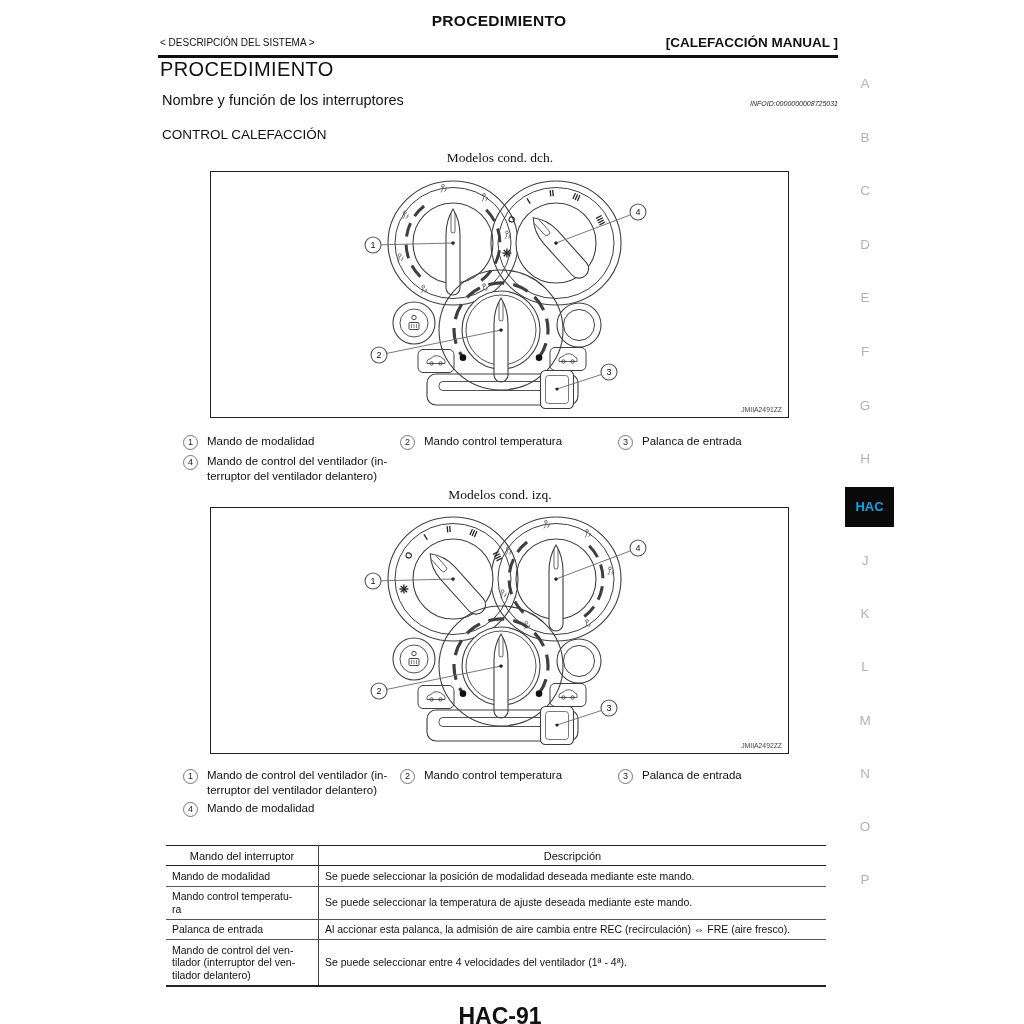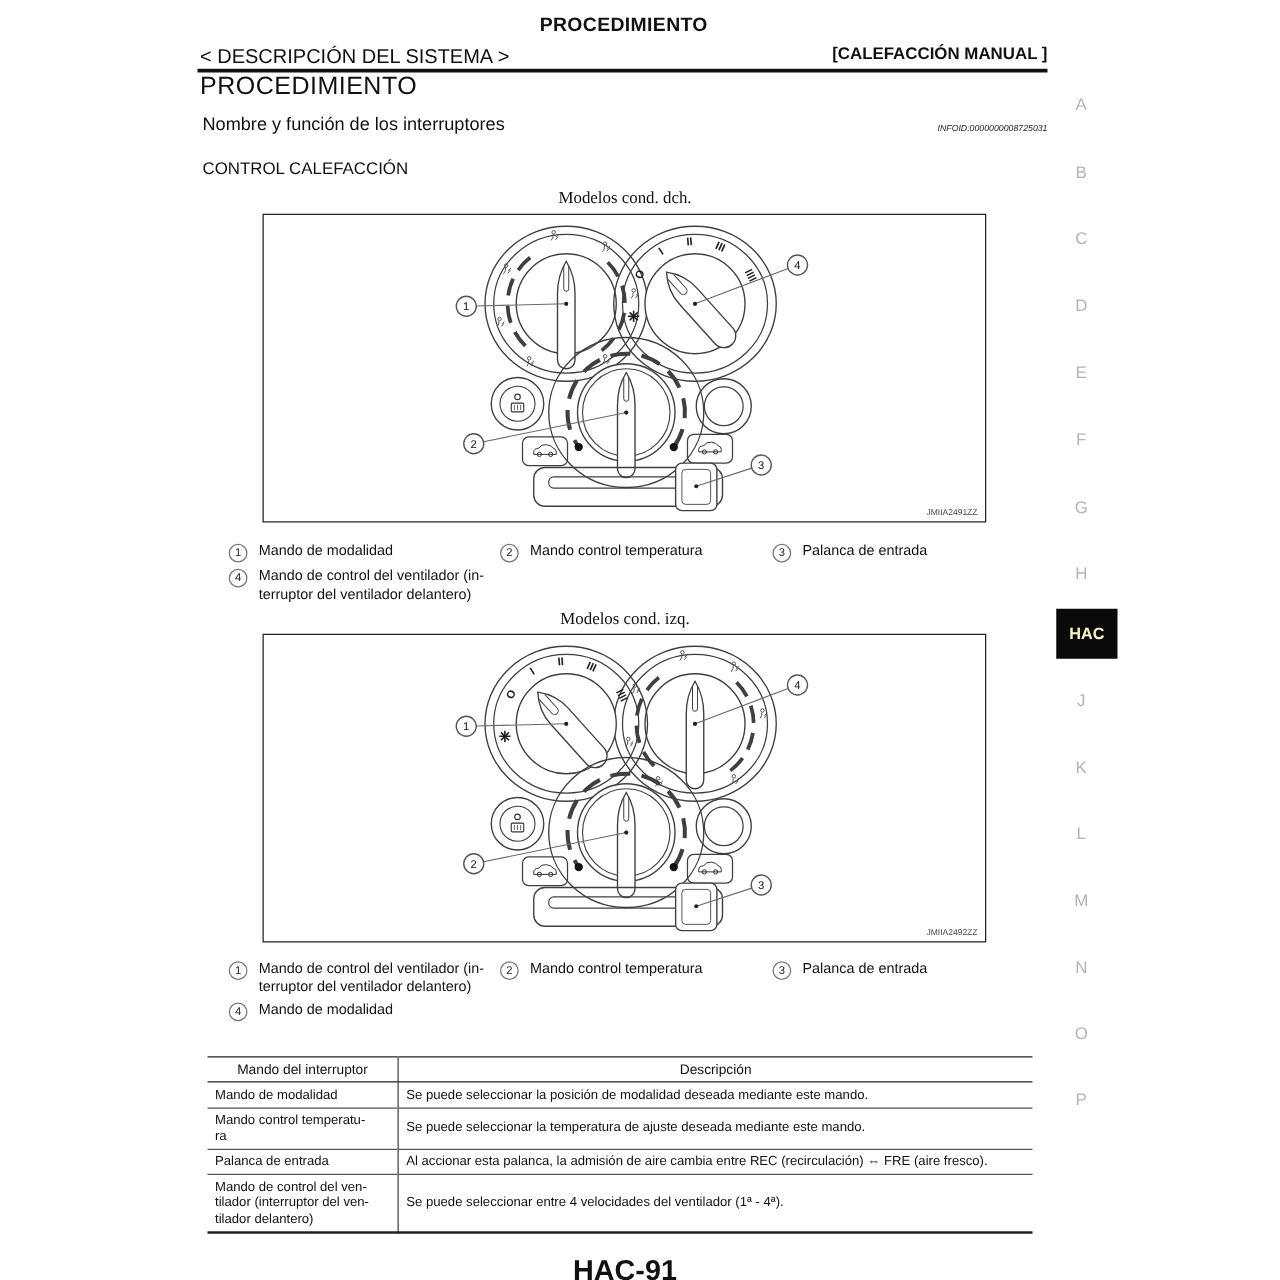--- a/index.html
+++ b/index.html
@@ -1,20 +1,20 @@
 <!DOCTYPE html>
 <html><head>
 <meta charset="utf-8">
 <style>
   html,body{margin:0;padding:0;background:#ffffff;}
   .page{position:relative;width:1024px;height:1024px;background:#fff;overflow:hidden;
         font-family:"Liberation Sans","DejaVu Sans",sans-serif;color:#111;}
   .running-title{position:absolute;left:160px;top:12px;width:678px;text-align:center;
         font-size:15.5px;font-weight:bold;letter-spacing:.3px;}
-  .breadcrumb{position:absolute;left:160px;top:37px;font-size:16px;}
+  .breadcrumb{position:absolute;left:160px;top:37px;font-size:10px;}
   .section-tag{position:absolute;right:186px;top:35px;font-size:13.5px;font-weight:bold;}
   .header-rule{position:absolute;left:158px;top:55px;width:680px;height:2.5px;background:#111;}
   .page-title{position:absolute;left:160px;top:58px;font-size:20px;font-weight:normal;margin:0;letter-spacing:.4px;}
   .subtitle{position:absolute;left:162px;top:92px;font-size:14.5px;font-weight:normal;margin:0;}
   .infoid{position:absolute;right:186px;top:100px;font-size:7px;font-style:italic;color:#222;}
   .section-heading{position:absolute;left:162px;top:127px;font-size:13.5px;}
   .fig-caption{position:absolute;left:210px;width:580px;text-align:center;font-size:13.5px;font-family:Liberation Serif, serif;}
   .fig-box{position:absolute;left:210px;width:577px;height:245px;border:1.5px solid #222;background:#fff;}
   .legend-item{position:absolute;display:flex;gap:9px;align-items:flex-start;}
   .cnum{flex:none;width:13px;height:13px;border:1.2px solid #777;border-radius:50%;
@@ -378,16 +378,16 @@
       <div class="sb-letter" style="top: 397.6px; color: rgb(179, 179, 179);">G</div>
       <div class="sb-letter" style="top: 451.2px; color: rgb(179, 179, 179);">H</div>
       <div class="sb-letter" style="top: 553px; color: rgb(179, 179, 179);">J</div>
       <div class="sb-letter" style="top: 606.2px; color: rgb(179, 179, 179);">K</div>
       <div class="sb-letter" style="top: 659.4px; color: rgb(179, 179, 179);">L</div>
       <div class="sb-letter" style="top: 712.6px; color: rgb(179, 179, 179);">M</div>
       <div class="sb-letter" style="top: 765.8px; color: rgb(179, 179, 179);">N</div>
       <div class="sb-letter" style="top: 819px; color: rgb(179, 179, 179);">O</div>
       <div class="sb-letter" style="top: 872.2px; color: rgb(179, 179, 179);">P</div>
     </div>
-  <div class="hac-tab" style="background: rgb(10, 10, 10); color: #fef9c3;">HAC</div>
+  <div class="hac-tab" style="background: rgb(10, 10, 10); color: #0ea5e9;">HAC</div>
 
   <div class="page-num">HAC-91</div>
 </div>
 
 </body></html>

